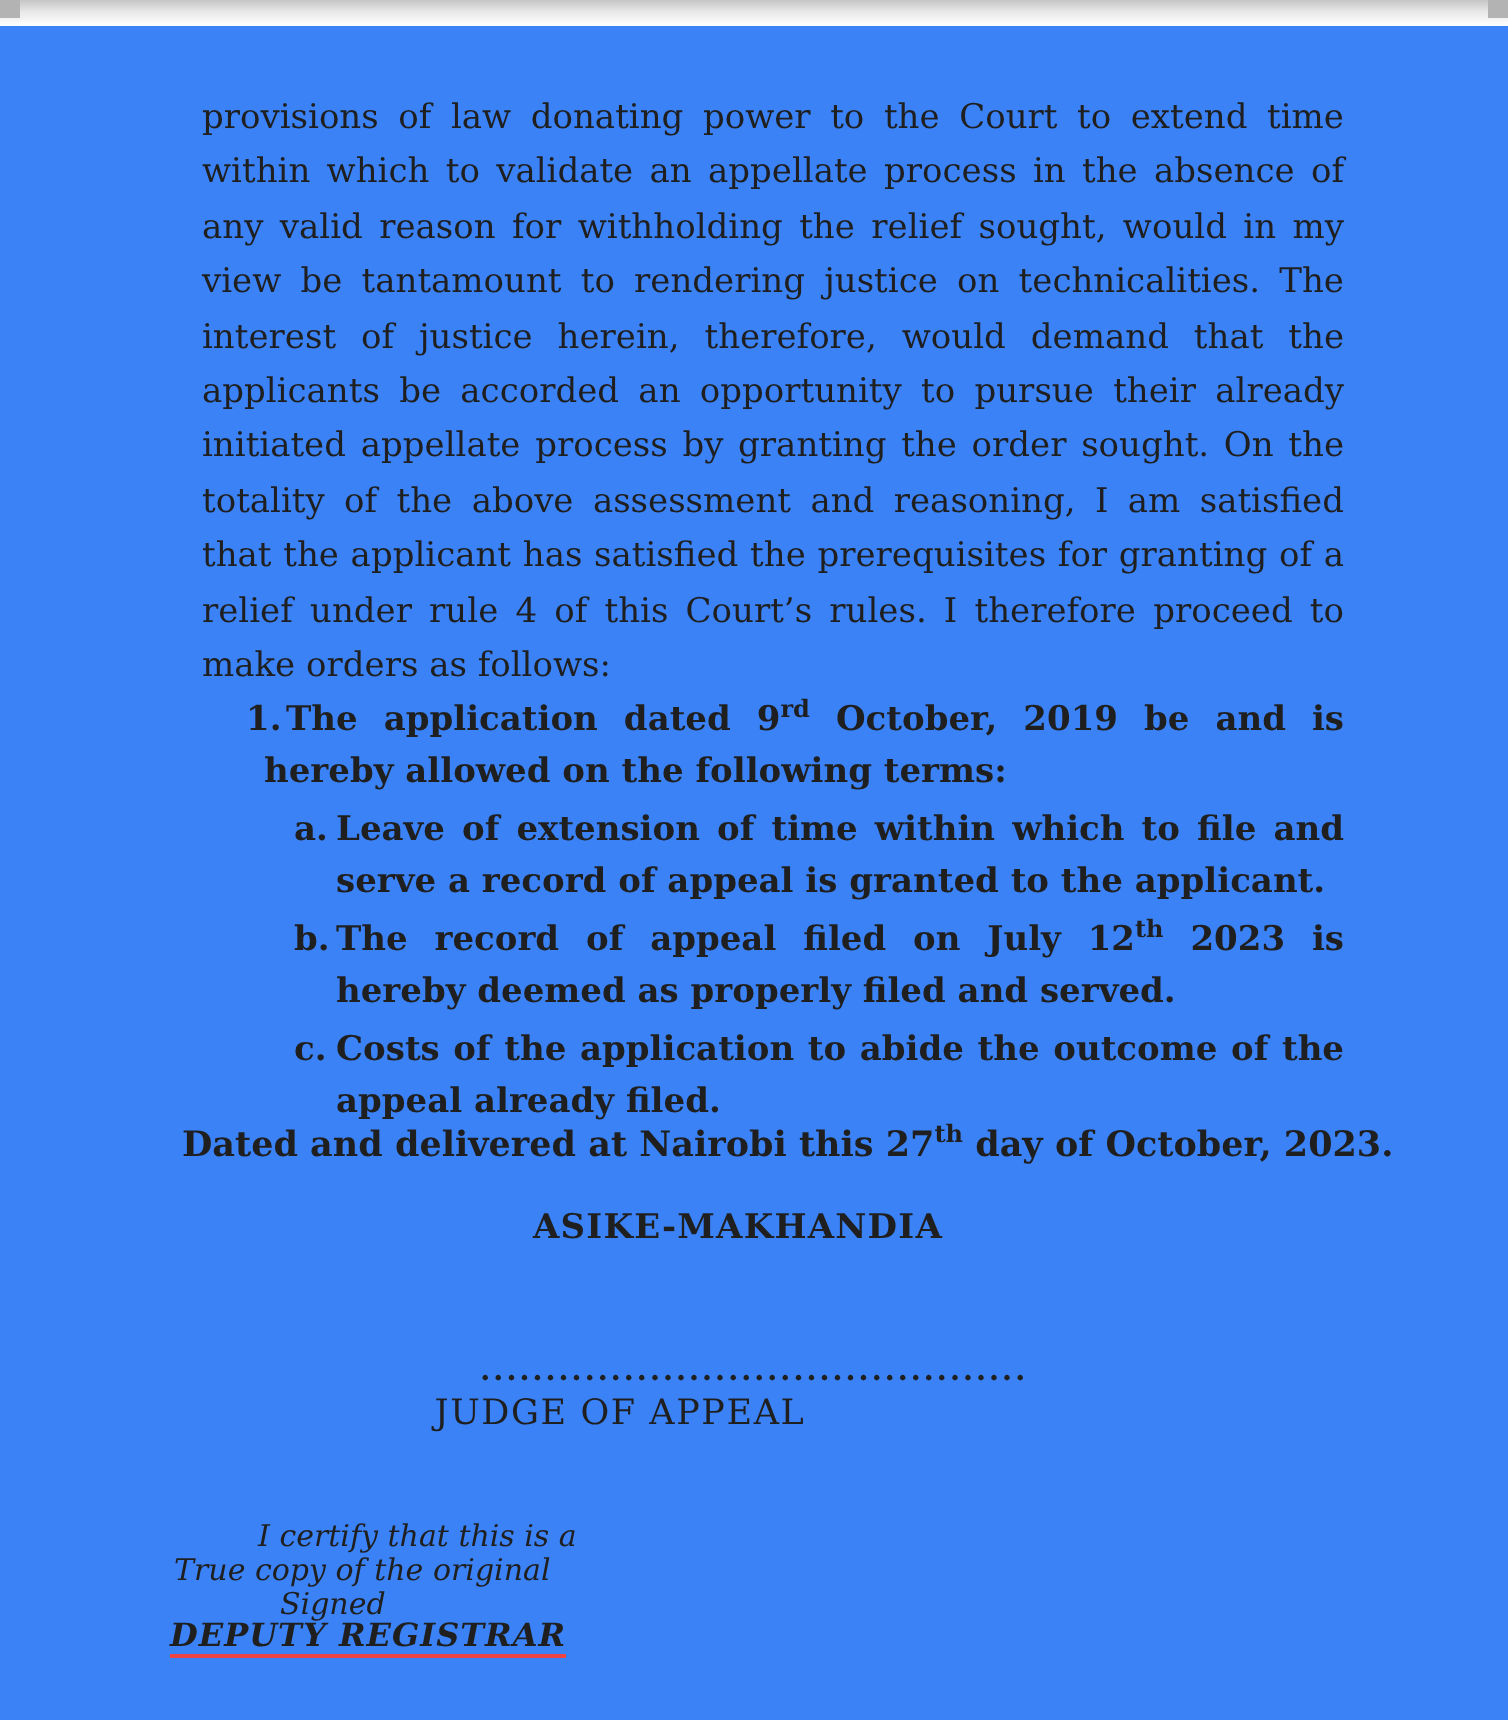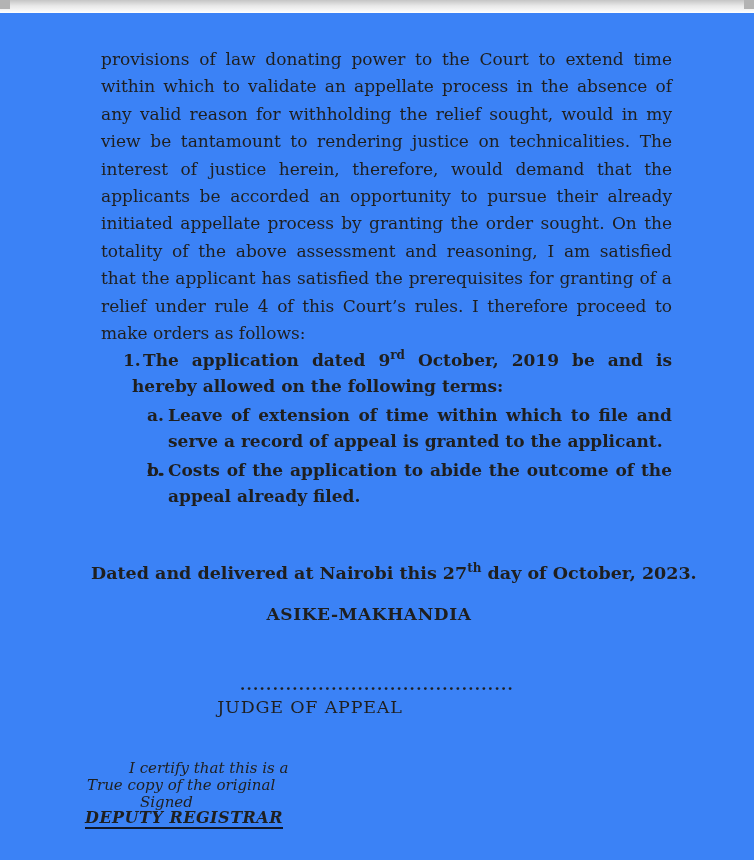--- a/index.html
+++ b/index.html
@@ -133,21 +133,21 @@
   }
   .cert-line.l1 { top: 760px; left: 129px; }
   .cert-line.l2 { top: 777px; left: 87px; }
   .cert-line.l3 { top: 794px; left: 140px; }
   .cert-line.l4 {
     top: 809px;
     left: 85px;
     font-weight: bold;
     font-size: 16px;
     letter-spacing: 0.5px;
-    border-bottom: 2px solid #0f172a;
+    border-bottom: 2px solid #ef4444;
     padding-bottom: 1px;
   }
 </style>
 </head>
 <body>
 
 <div class="page">
 
   <div class="top-shade"></div>
   <div class="corner-mark left"></div>
@@ -162,20 +162,21 @@
       <span><span>The application dated 9</span><sup>rd</sup><span> October, 2019 be and is hereby allowed on the following terms:</span></span>
     </div>
 
     <div class="order-item level2">
       <span class="marker">a.</span>
       <span>Leave of extension of time within which to file and serve a record of appeal is granted to the applicant.</span>
     </div>
 
     <div class="order-item level2">
       <span class="marker">b.</span>
+      <span><span>The record of appeal filed on July 12</span><sup>th</sup><span> 2023 is hereby deemed as properly filed and served.</span></span>
     </div>
 
     <div class="order-item level2">
       <span class="marker">c.</span>
       <span>Costs of the application to abide the outcome of the appeal already filed.</span>
     </div>
 
   </div>
 
   <div class="dated"><span>Dated and delivered at Nairobi this 27</span><sup>th</sup><span> day of October, 2023.</span></div>

